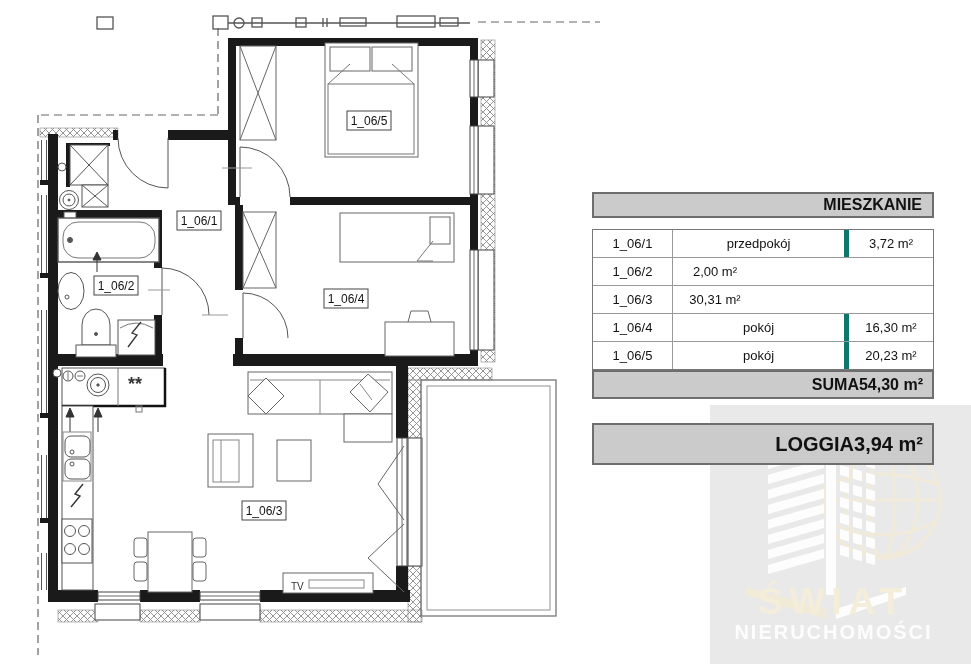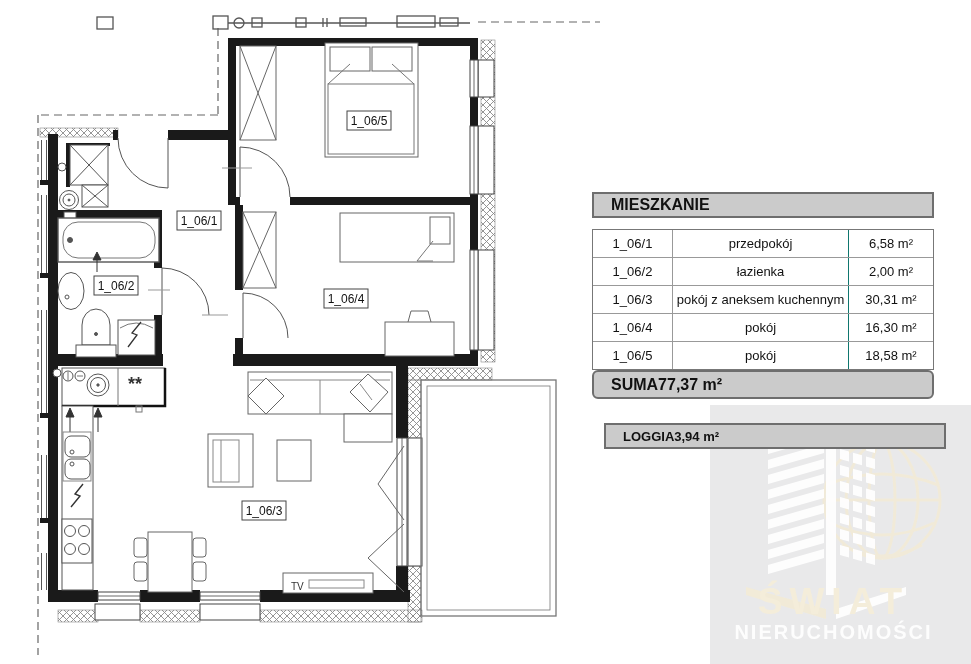--- a/index.html
+++ b/index.html
@@ -18,39 +18,39 @@
   #watermark .wm-text{
     position:absolute;left:0;right:14px;text-align:center;font-weight:bold;
   }
   #wm-line1{top:176px;font-size:37px;letter-spacing:7px;color:#f4edda;}
   #wm-line2{top:216px;font-size:20px;letter-spacing:2px;color:#fdfdfd;}
 
   
   .bar{
     position:absolute;left:592px;width:342px;background:#cbcbcb;
     border:2px solid #6e6e6e;box-sizing:border-box;z-index:2;
-    display:flex;align-items:center;justify-content:flex-start;
+    display:flex;align-items:center;justify-content:flex-end;
     font-weight:bold;color:#111;
   }
   #tbl-header{top:192px;height:26px;font-size:16px;padding:0 10px 0 17px;}
-  #tbl-suma{top:370px;height:29px;font-size:16px;padding:0 9px 0 17px;border-radius:6px;}
-  #tbl-loggia{top:423px;height:26px;font-size:13px;padding:0 9px 0 17px;margin-left:12px;}
+  #tbl-suma{top:370px;height:29px;font-size:16px;padding:0 9px 0 17px;}
+  #tbl-loggia{top:423px;height:42px;font-size:20px;padding:0 9px 0 17px;}
   #tbl-rows{
     position:absolute;left:592px;top:229px;width:342px;height:141px;
     border:1px solid #777;box-sizing:border-box;z-index:2;
     display:flex;flex-direction:column;background:#fff;
   }
   .trow{
     flex:1;display:flex;align-items:stretch;border-bottom:1px solid #999;
     color:#111;font-size:13px;
   }
   .trow:last-child{border-bottom:none;}
   .tcell{display:flex;align-items:center;justify-content:center;box-sizing:border-box;}
   .c-id{width:80px;border-right:1px solid #999;}
-  .c-name{flex:1;border-right:1px solid #0f766e;}
+  .c-name{flex:1;border-right:5px solid #0f766e;}
   .c-area{width:84px;}
 </style>
 </head>
 <body>
 
 <svg id="plan" width="600" height="664" viewBox="0 0 600 664">
   <defs>
     <pattern id="hatch" width="7" height="7" patternUnits="userSpaceOnUse">
       <path d="M0,7 L7,0 M0,0 L7,7" stroke="#8a8a8a" stroke-width="0.9" fill="none"></path>
     </pattern>
@@ -388,45 +388,43 @@
 </div>
 
 <div class="bar" id="tbl-header">
   <span>MIESZKANIE</span>
 </div>
 
 <div id="tbl-rows">
   <div class="trow">
     <div class="tcell c-id">1_06/1</div>
     <div class="tcell c-name">przedpokój</div>
-    <div class="tcell c-area">6,58 m²</div>
+    <div class="tcell c-area">3,72 m²</div>
   </div>
   <div class="trow">
     <div class="tcell c-id">1_06/2</div>
-    <div class="tcell c-name">łazienka</div>
     <div class="tcell c-area">2,00 m²</div>
   </div>
   <div class="trow">
     <div class="tcell c-id">1_06/3</div>
-    <div class="tcell c-name">pokój z aneksem kuchennym</div>
     <div class="tcell c-area">30,31 m²</div>
   </div>
   <div class="trow">
     <div class="tcell c-id">1_06/4</div>
     <div class="tcell c-name">pokój</div>
     <div class="tcell c-area">16,30 m²</div>
   </div>
   <div class="trow">
     <div class="tcell c-id">1_06/5</div>
     <div class="tcell c-name">pokój</div>
-    <div class="tcell c-area">18,58 m²</div>
+    <div class="tcell c-area">20,23 m²</div>
   </div>
 </div>
 
 <div class="bar" id="tbl-suma">
   <span>SUMA</span>
-  <span>77,37 m²</span>
+  <span>54,30 m²</span>
 </div>
 
 <div class="bar" id="tbl-loggia">
   <span>LOGGIA</span>
   <span>3,94 m²</span>
 </div>
 
 </body></html>

